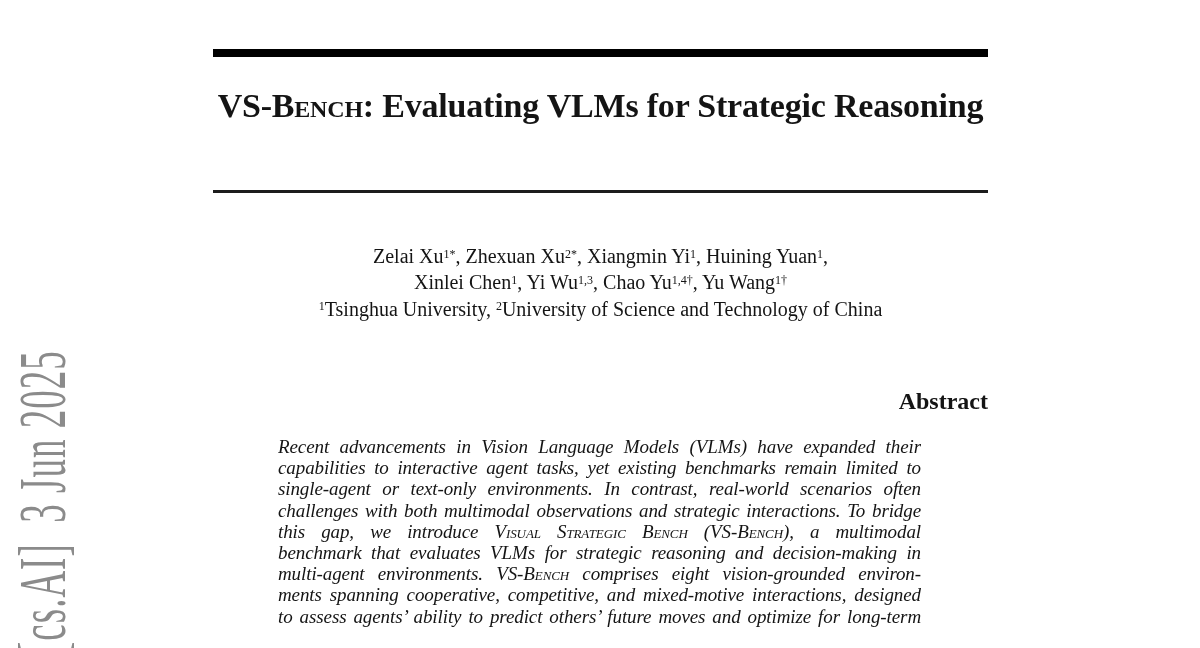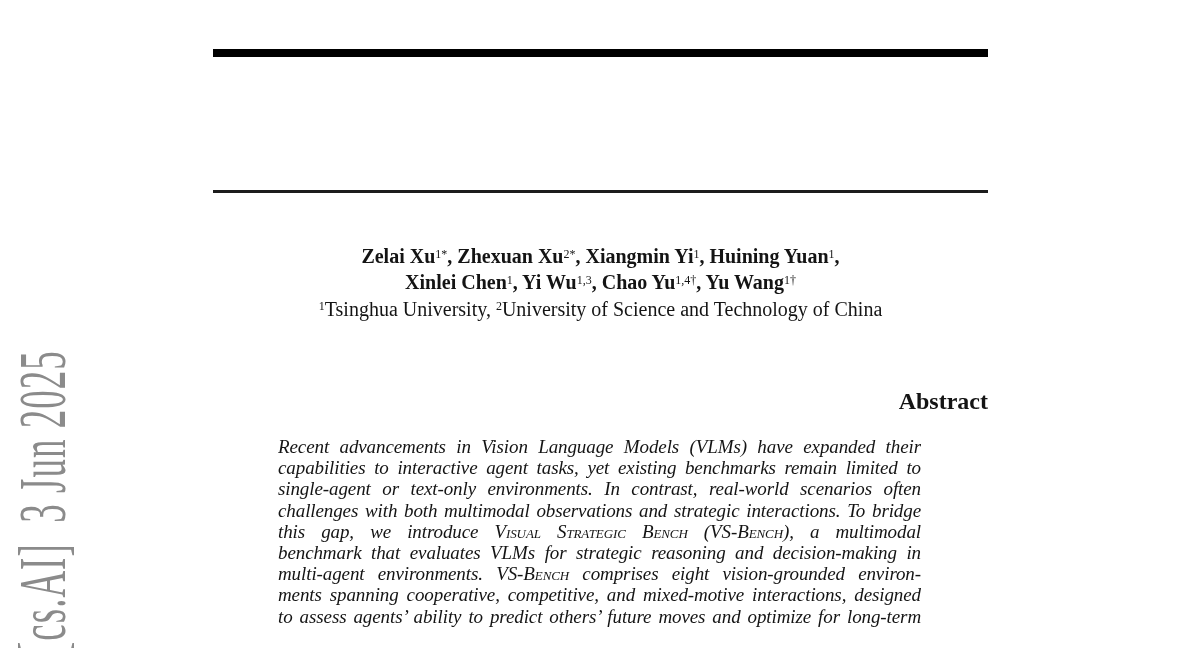--- a/index.html
+++ b/index.html
@@ -10,21 +10,21 @@
   .topbar{position:absolute;left:213px;top:49px;width:775px;height:8px;background:#000000;}
   .titleblock{
     position:absolute;left:213px;top:87px;width:775px;text-align:center;
     font-size:34px;line-height:38px;font-weight:bold;letter-spacing:-0.2px;
   }
   .titlerule{position:absolute;left:213px;top:190px;width:775px;height:2.5px;background:#1c1c1c;}
   .authors{
     position:absolute;left:213px;top:245px;width:775px;text-align:center;
     font-size:20px;line-height:23.3px;
   }
-  .authors .b{font-weight:bold;margin-top:36px;}
+  .authors .b{font-weight:normal;margin-top:36px;}
   .sup{font-size:60%;position:relative;top:-0.45em;font-weight:normal;}
   .absheading{
     position:absolute;left:213px;top:388px;width:775px;text-align:right;
     font-size:24px;font-weight:bold;
   }
   .absbody{
     position:absolute;left:278px;top:436px;width:643px;
     font-size:19px;line-height:21.2px;letter-spacing:-0.1px;font-style:italic;
   }
   .absbody .tline{
@@ -37,20 +37,21 @@
     font-size:37px;color:#8b8b8b;white-space:pre;letter-spacing:1px;
   }
 </style>
 </head>
 <body>
 
 <div class="page">
   <div class="watermark">[cs.AI]  3 Jun 2025</div>
   <div class="topbar"></div>
   <div class="titleblock">
+      <div class="tline"><span class="sc">VS-Bench</span><span>: Evaluating VLMs for Strategic Reasoning</span></div>
     </div>
   <div class="titlerule"></div>
   <div class="authors">
       <div class="tline"><span class="b">Zelai Xu</span><span class="sup">1*</span><span class="b">, </span><span class="b">Zhexuan Xu</span><span class="sup">2*</span><span class="b">, </span><span class="b">Xiangmin Yi</span><span class="sup">1</span><span class="b">, </span><span class="b">Huining Yuan</span><span class="sup">1</span><span class="b">,</span></div>
       <div class="tline"><span class="b">Xinlei Chen</span><span class="sup">1</span><span class="b">, </span><span class="b">Yi Wu</span><span class="sup">1,3</span><span class="b">, </span><span class="b">Chao Yu</span><span class="sup">1,4†</span><span class="b">, </span><span class="b">Yu Wang</span><span class="sup">1†</span></div>
       <div class="tline"><span class="sup">1</span><span>Tsinghua University, </span><span class="sup">2</span><span>University of Science and Technology of China</span></div>
     </div>
   <div class="absheading">Abstract</div>
   <div class="absbody">
       <div class="tline"><span>Recent advancements in Vision Language Models (VLMs) have expanded their</span></div>

